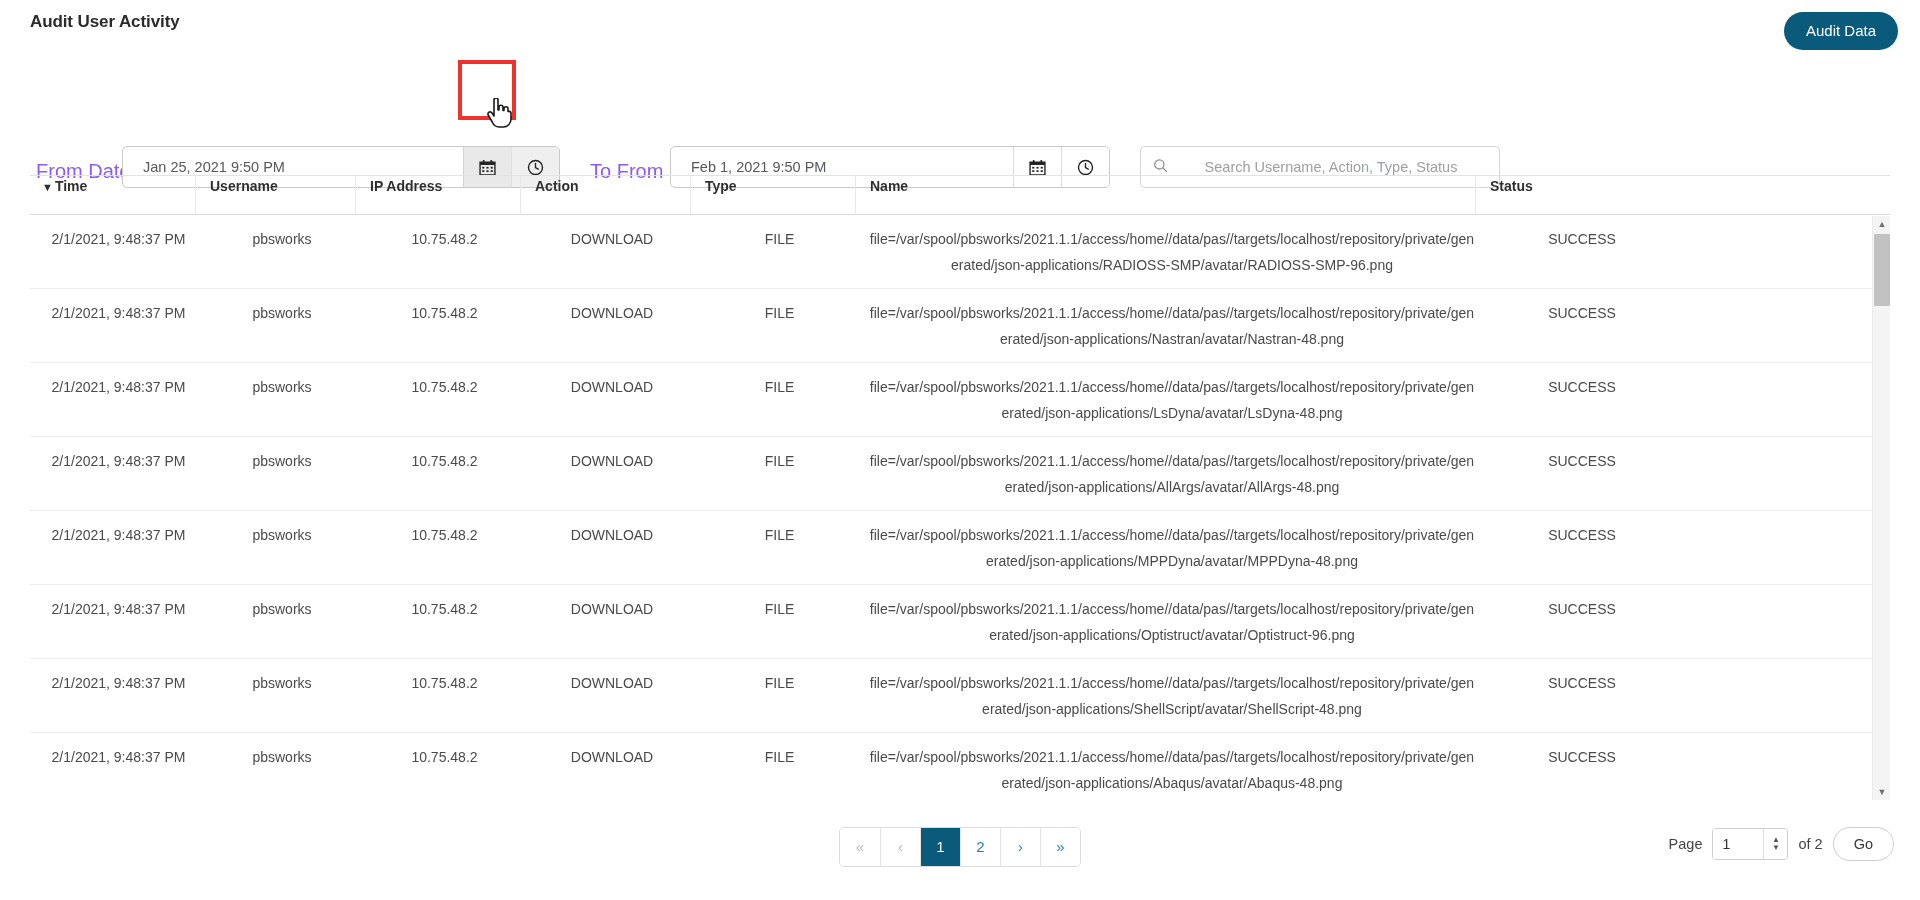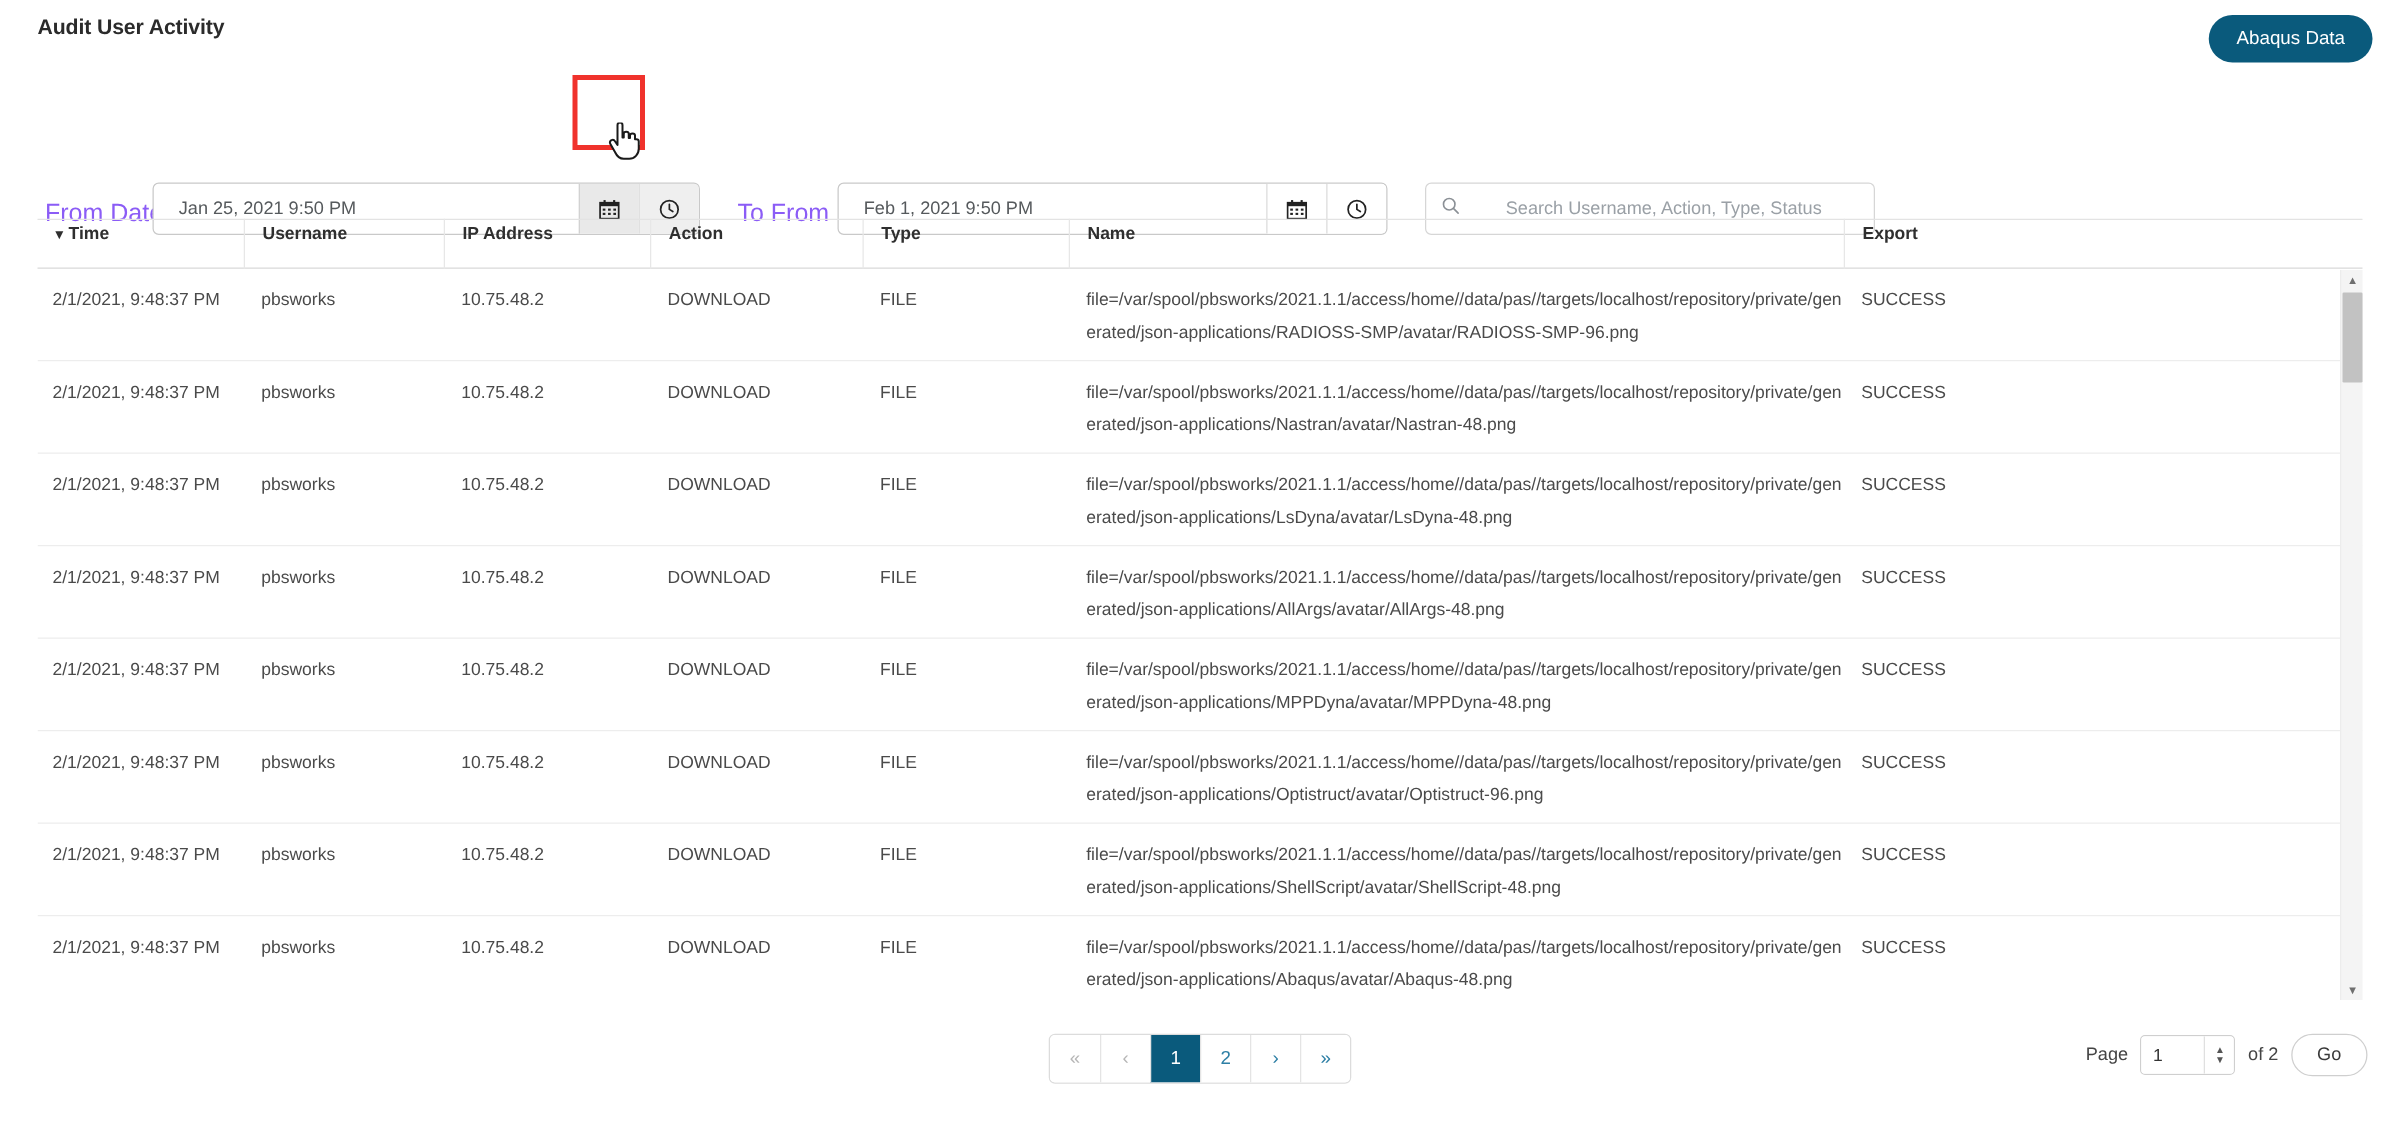--- a/index.html
+++ b/index.html
@@ -95,21 +95,21 @@
     border-left: 1px solid #e7e7e7; white-space: nowrap;
   }
   .th:first-child { border-left: none; padding-left: 12px; }
   .sort-caret { font-size: 11px; margin-right: 2px; color: #2f2f2f; }
 
   .tbody {
     position: relative; height: 585px; overflow: hidden;
   }
   .trow {
     display: flex; border-bottom: 1px solid #ededed; align-items: flex-start;
-    padding-top: 12px; padding-bottom: 10px;
+    padding-top: 12px; padding-bottom: 10px; text-align: center;
   }
   .td {
     font-size: 14px; color: #4a4a4a; padding-left: 14px;
     line-height: 25.5px; word-break: break-all;
   }
   .td:first-child { padding-left: 12px; }
 
   
   .c-time   { width: 165px; }
   .c-user   { width: 160px; }
@@ -177,21 +177,21 @@
     height: 34px; padding: 0 20px; font-size: 14.5px; color: #3a3a3a;
     cursor: pointer; font-family: "Liberation Sans", sans-serif;
   }
 </style>
 </head>
 <body>
 
 <div class="page">
 
   <div class="page-title">Audit User Activity</div>
-  <button class="export-btn">Abaqus Data</button>
+  <button class="export-btn">Audit Data</button>
 
   <div class="filter-bar">
 
     <div class="field-label lbl-from">From Date</div>
     <div class="date-box from">
       <input class="date-value" readonly="" value="Jan 25, 2021 9:50 PM" style="">
       <div class="date-btn cal-btn">
         <span>
           <svg width="17" height="17" viewBox="0 0 16 16">
             <rect x="1" y="3" width="14" height="12" fill="none" stroke="#222" stroke-width="1.3"></rect>
@@ -270,21 +270,21 @@
 
   <div class="table-wrap">
 
     <div class="thead-row">
       <div class="th c-time"><span class="sort-caret">▼</span><span>Time</span></div>
       <div class="th c-user">Username</div>
       <div class="th c-ip">IP Address</div>
       <div class="th c-action">Action</div>
       <div class="th c-type">Type</div>
       <div class="th c-name">Name</div>
-      <div class="th c-status">Export</div>
+      <div class="th c-status">Status</div>
     </div>
 
     <div class="tbody" id="tbody">
         <div class="trow">
           <div class="td c-time">2/1/2021, 9:48:37 PM</div>
           <div class="td c-user">pbsworks</div>
           <div class="td c-ip">10.75.48.2</div>
           <div class="td c-action">DOWNLOAD</div>
           <div class="td c-type">FILE</div>
           <div class="td c-name">file=/var/spool/pbsworks/2021.1.1/access/home//data/pas//targets/localhost/repository/private/generated/json-applications/RADIOSS-SMP/avatar/RADIOSS-SMP-96.png</div>

